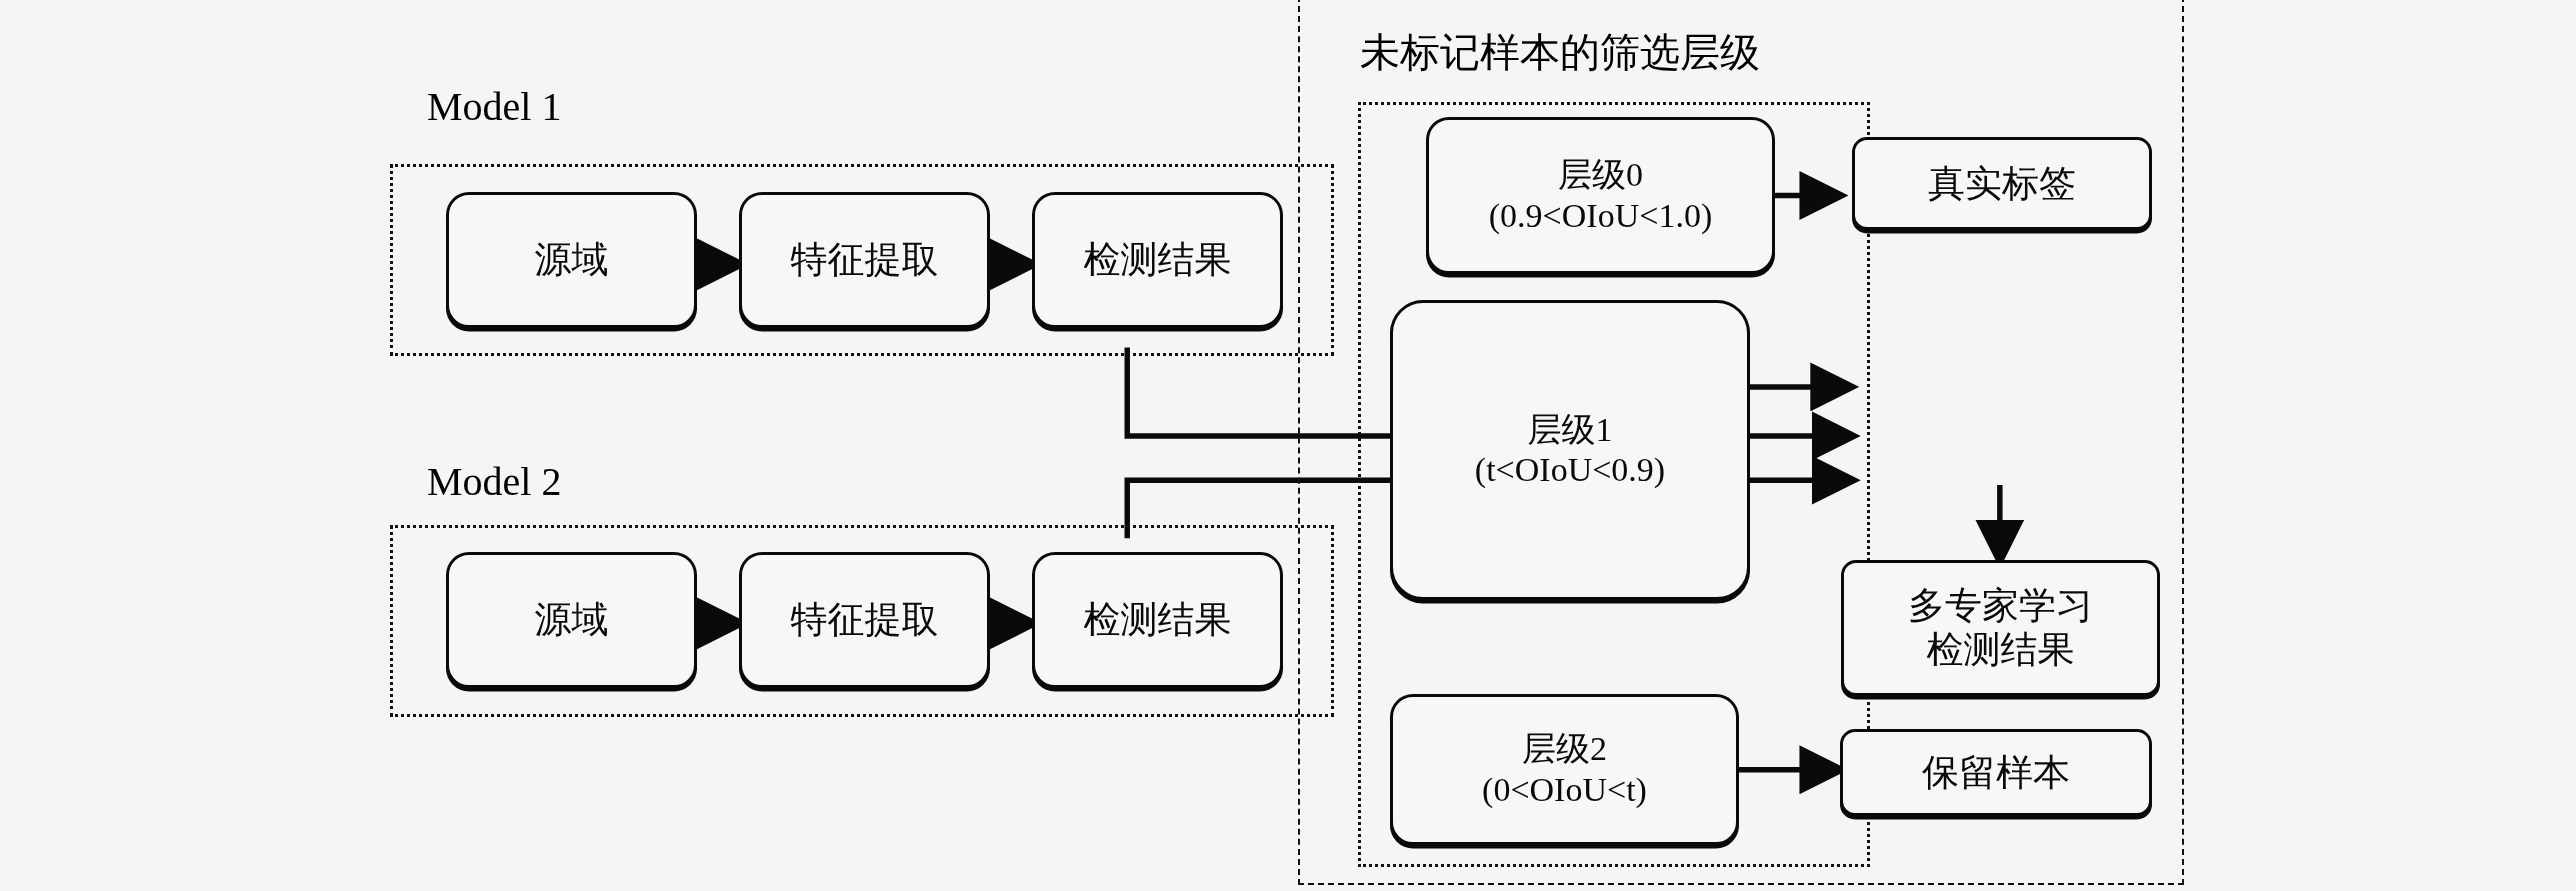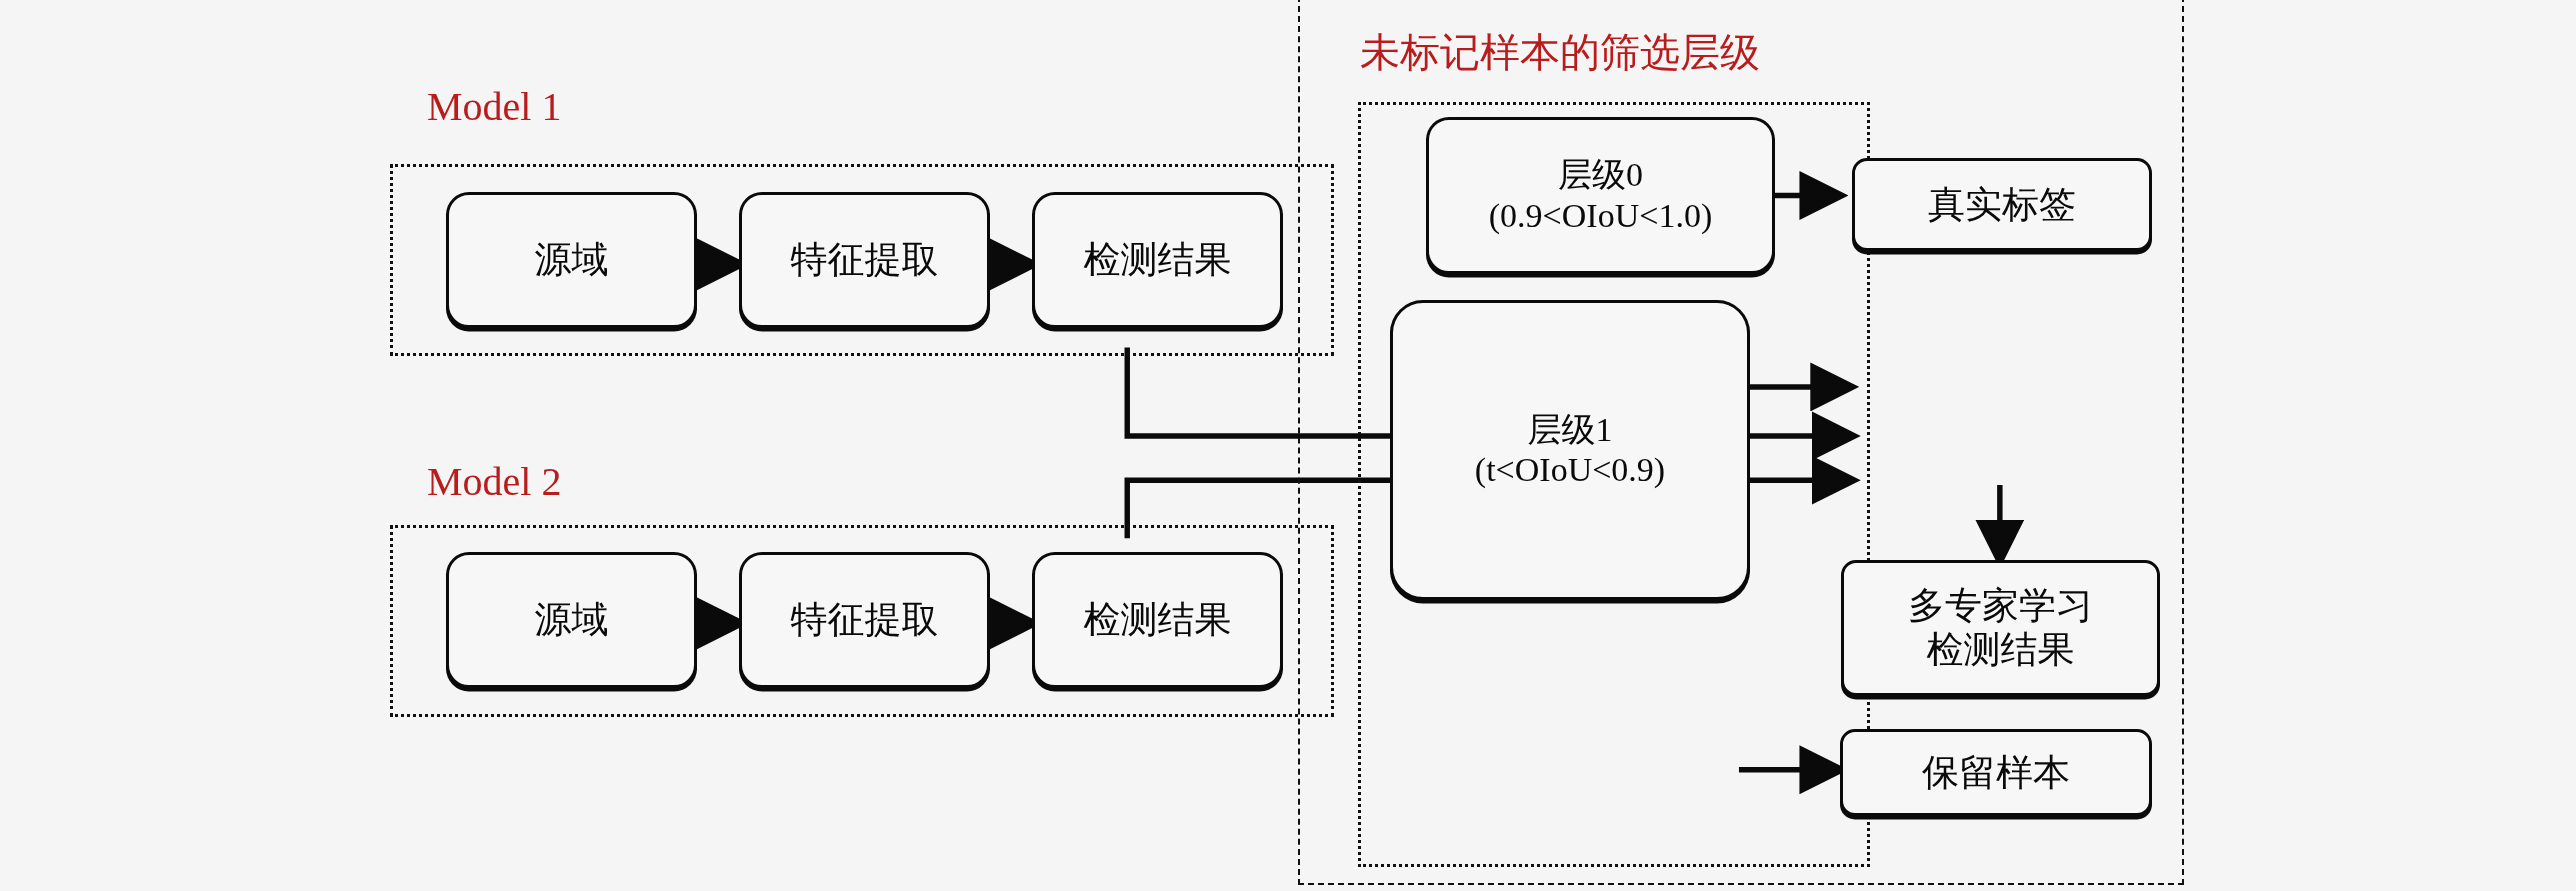--- a/index.html
+++ b/index.html
@@ -32,21 +32,21 @@
   .panel{
     position:absolute;
     box-sizing:border-box;
     background:transparent;
   }
   .dashA{border:2.7px dashed #111;}
   .dotB{border:3.4px dotted #111;}
 
   .grouplabel{
     position:absolute;
-    color:#b91c1c;
+    color:#000000;
     white-space:nowrap;
   }
 </style>
 </head>
 <body>
 
 <div id="stage">
 
   <svg id="canvas" viewBox="0 0 3780 1308" xmlns="http://www.w3.org/2000/svg">
     <defs>
@@ -135,22 +135,26 @@
   <div class="box" style="left:1390px;top:117px;width:349px;height:157px;font-size:34px;margin-left:36px;">
     <span class="lbl">层级0
 (0.9&lt;OIoU&lt;1.0)</span>
   </div>
 
   <div class="box" style="left:1390px;top:300px;width:360px;height:300px;font-size:34px;border-radius:33px;">
     <span class="lbl">层级1
 (t&lt;OIoU&lt;0.9)</span>
   </div>
 
+  <div class="box" style="left:1390px;top:694px;width:349px;height:151px;font-size:34px;">
+    <span class="lbl">层级2
+(0&lt;OIoU&lt;t)</span>
+  </div>
 
-  <div class="box" style="left:1852px;top:158px;width:300px;height:93px;font-size:37px;border-radius:15px;">
+  <div class="box" style="left:1852px;top:137px;width:300px;height:93px;font-size:37px;border-radius:15px;">
     <span class="lbl">真实标签</span>
   </div>
 
 
   <div class="box" style="left:1841px;top:560px;width:319px;height:136px;font-size:37px;border-radius:15px;">
     <span class="lbl">多专家学习
 检测结果</span>
   </div>
 
   <div class="box" style="left:1840px;top:729px;width:312px;height:87px;font-size:37px;border-radius:15px;">

